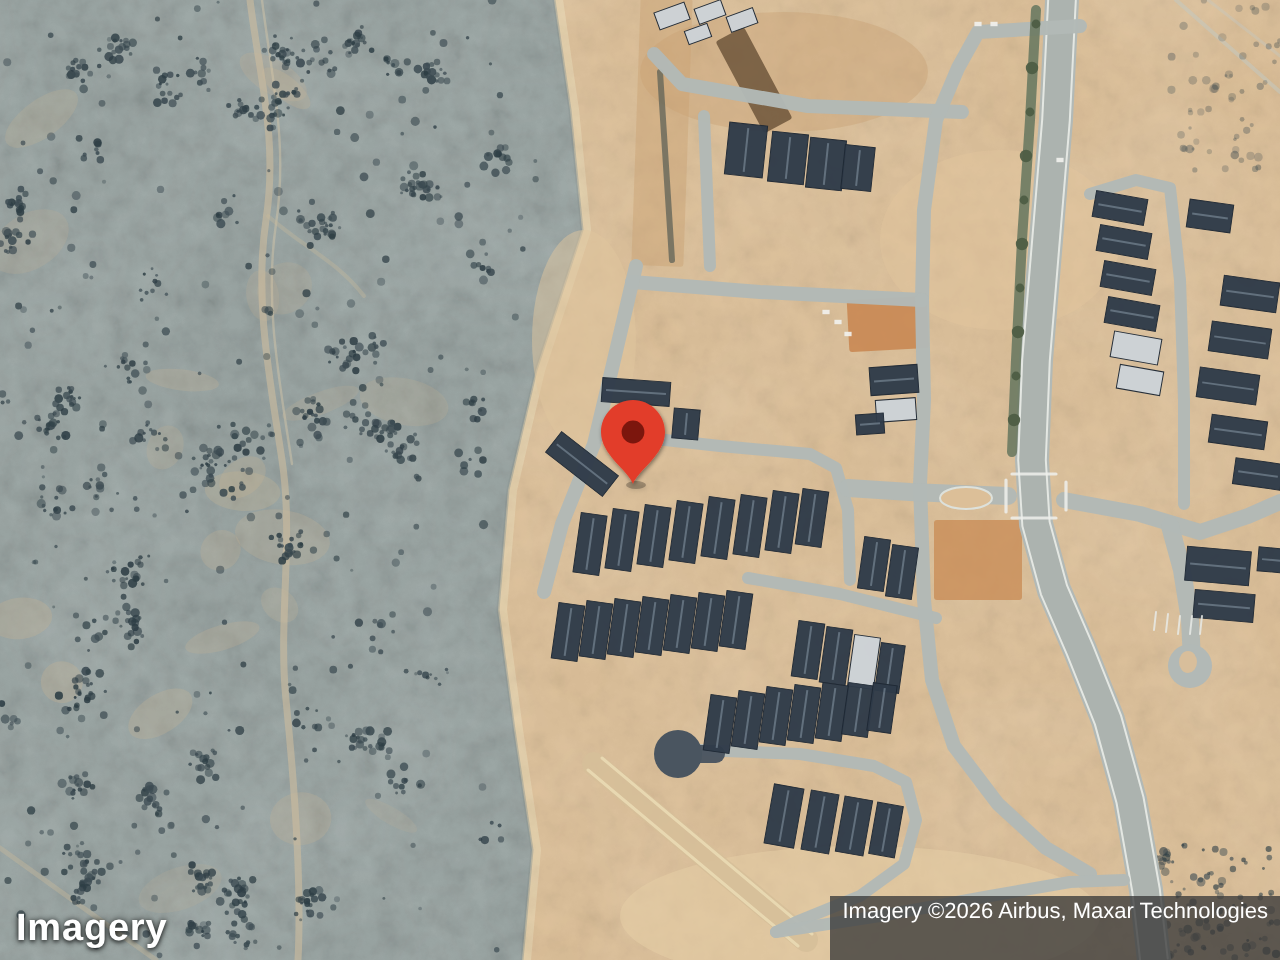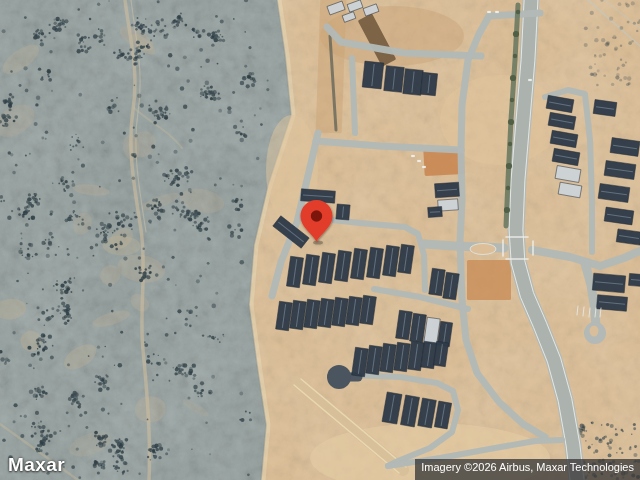--- a/index.html
+++ b/index.html
@@ -2,21 +2,21 @@
 <html><head>
 <meta charset="utf-8">
 <style>
   html,body{margin:0;padding:0;background:#222;}
   .viewport{position:relative;width:640px;height:480px;overflow:hidden;font-family:"Liberation Sans",sans-serif;background:#DCBF98;}
   svg{display:block;position:absolute;left:0;top:0;}
   .blend-mult{mix-blend-mode:multiply;}
   .blend-soft{mix-blend-mode:soft-light;}
   .google-logo{position:absolute;left:8px;bottom:4px;color:#fff;font-size:19px;font-weight:700;letter-spacing:.4px;
     text-shadow:0 0 3px rgba(0,0,0,.7),0 1px 2px rgba(0,0,0,.55);user-select:none;}
-  .attribution{position:absolute;right:0;bottom:0;height:21px;line-height:16px;padding:0 6px;
+  .attribution{position:absolute;right:0;bottom:0;height:32px;line-height:16px;padding:0 6px;
     background:rgba(58,58,58,.78);color:#fff;font-size:11px;white-space:nowrap;}
 </style>
 </head>
 <body>
 
 <div class="viewport">
   <svg id="map-svg" width="640" height="480" viewBox="0 0 640 480">
     <defs>
       <filter id="fNoiseFine" x="0%" y="0%" width="100%" height="100%">
         <feTurbulence type="fractalNoise" baseFrequency="0.09" numOctaves="4" seed="8"></feTurbulence>
@@ -1602,15 +1602,15 @@
         <path d="M601,308 L600,317" fill="none" stroke="#E8EAE6" stroke-width="1" opacity="0.85" stroke-linecap="round" stroke-linejoin="round"></path>
       </g>
 
     <g id="pin" filter="url(#pinShadow)" transform="translate(316.5,242)">
       <ellipse cx="1.5" cy="0.5" rx="5" ry="2" fill="#000" opacity="0.25"></ellipse>
       <path d="M0,0 C-2.5,-7 -16,-14.5 -16,-26 C-16,-34.8 -8.8,-42 0,-42 C8.8,-42 16,-34.8 16,-26 C16,-14.5 2.5,-7 0,0 Z" fill="#E23D2B"></path>
       <circle cx="0" cy="-26" r="5.7" fill="#7C150C"></circle>
     </g>
   </svg>
 
-  <div class="google-logo">Maxar</div>
+  <div class="google-logo">Imagery</div>
   <div class="attribution">Imagery ©2026 Airbus, Maxar Technologies</div>
 </div>
 
 </body></html>

